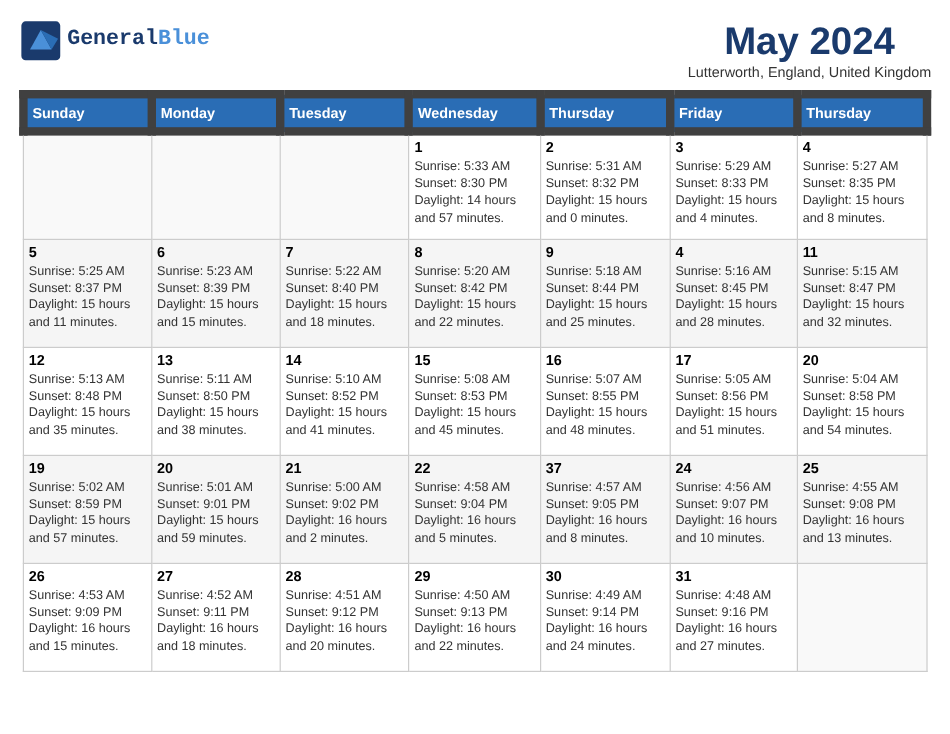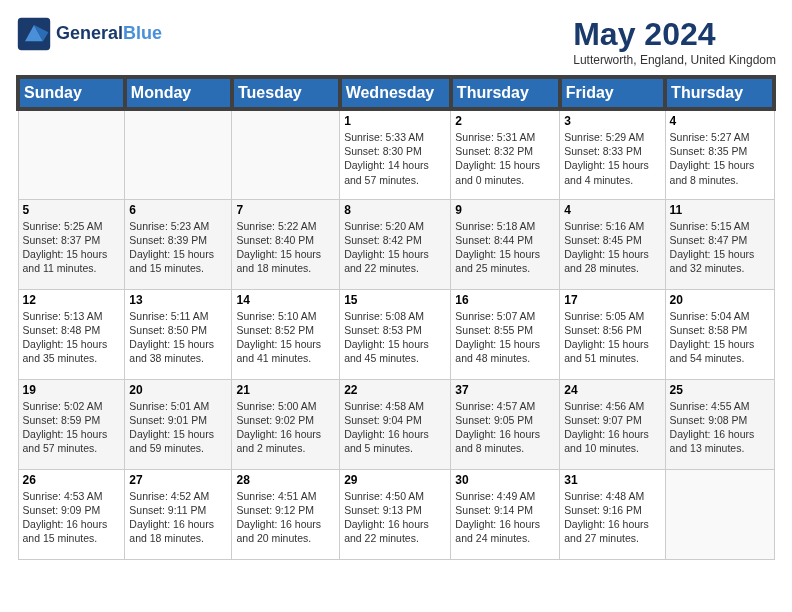--- a/index.html
+++ b/index.html
@@ -12,59 +12,60 @@
     }
     .header {
       display: flex;
       justify-content: space-between;
       align-items: flex-start;
       margin-bottom: 8px;
     }
     .logo {
       display: flex;
       align-items: center;
+      font-family: Liberation Mono, monospace;
     }
     .logo-text {
       font-size: 18px;
       font-weight: bold;
       color: #1a3a6c;
       line-height: 1.1;
     }
     .logo-text span {
       color: #4a90d9;
     }
     .logo-icon {
       width: 36px;
       height: 36px;
       margin-right: 4px;
     }
     .title-area {
-      text-align: left;
+      text-align: center;
     }
     .month-title {
       font-size: 32px;
       font-weight: bold;
       color: #1a3a6c;
     }
     .location {
       font-size: 12px;
       color: #333;
     }
     .calendar {
       width: 100%;
       border-collapse: collapse;
       font-size: 11px;
     }
     .calendar th {
       background: #2a6db5;
       color: #fff;
       padding: 5px 4px;
       text-align: left;
-      font-size: 16px;
-      border: 4px solid #404040;
+      font-size: 12px;
+      border: 7px solid #404040;
     }
     .calendar td {
       border: 1px solid #ccc;
       vertical-align: top;
       padding: 3px 4px;
       width: 113px;
       height: 90px;
       background: #fff;
     }
     .calendar tr:nth-child(even) td {

